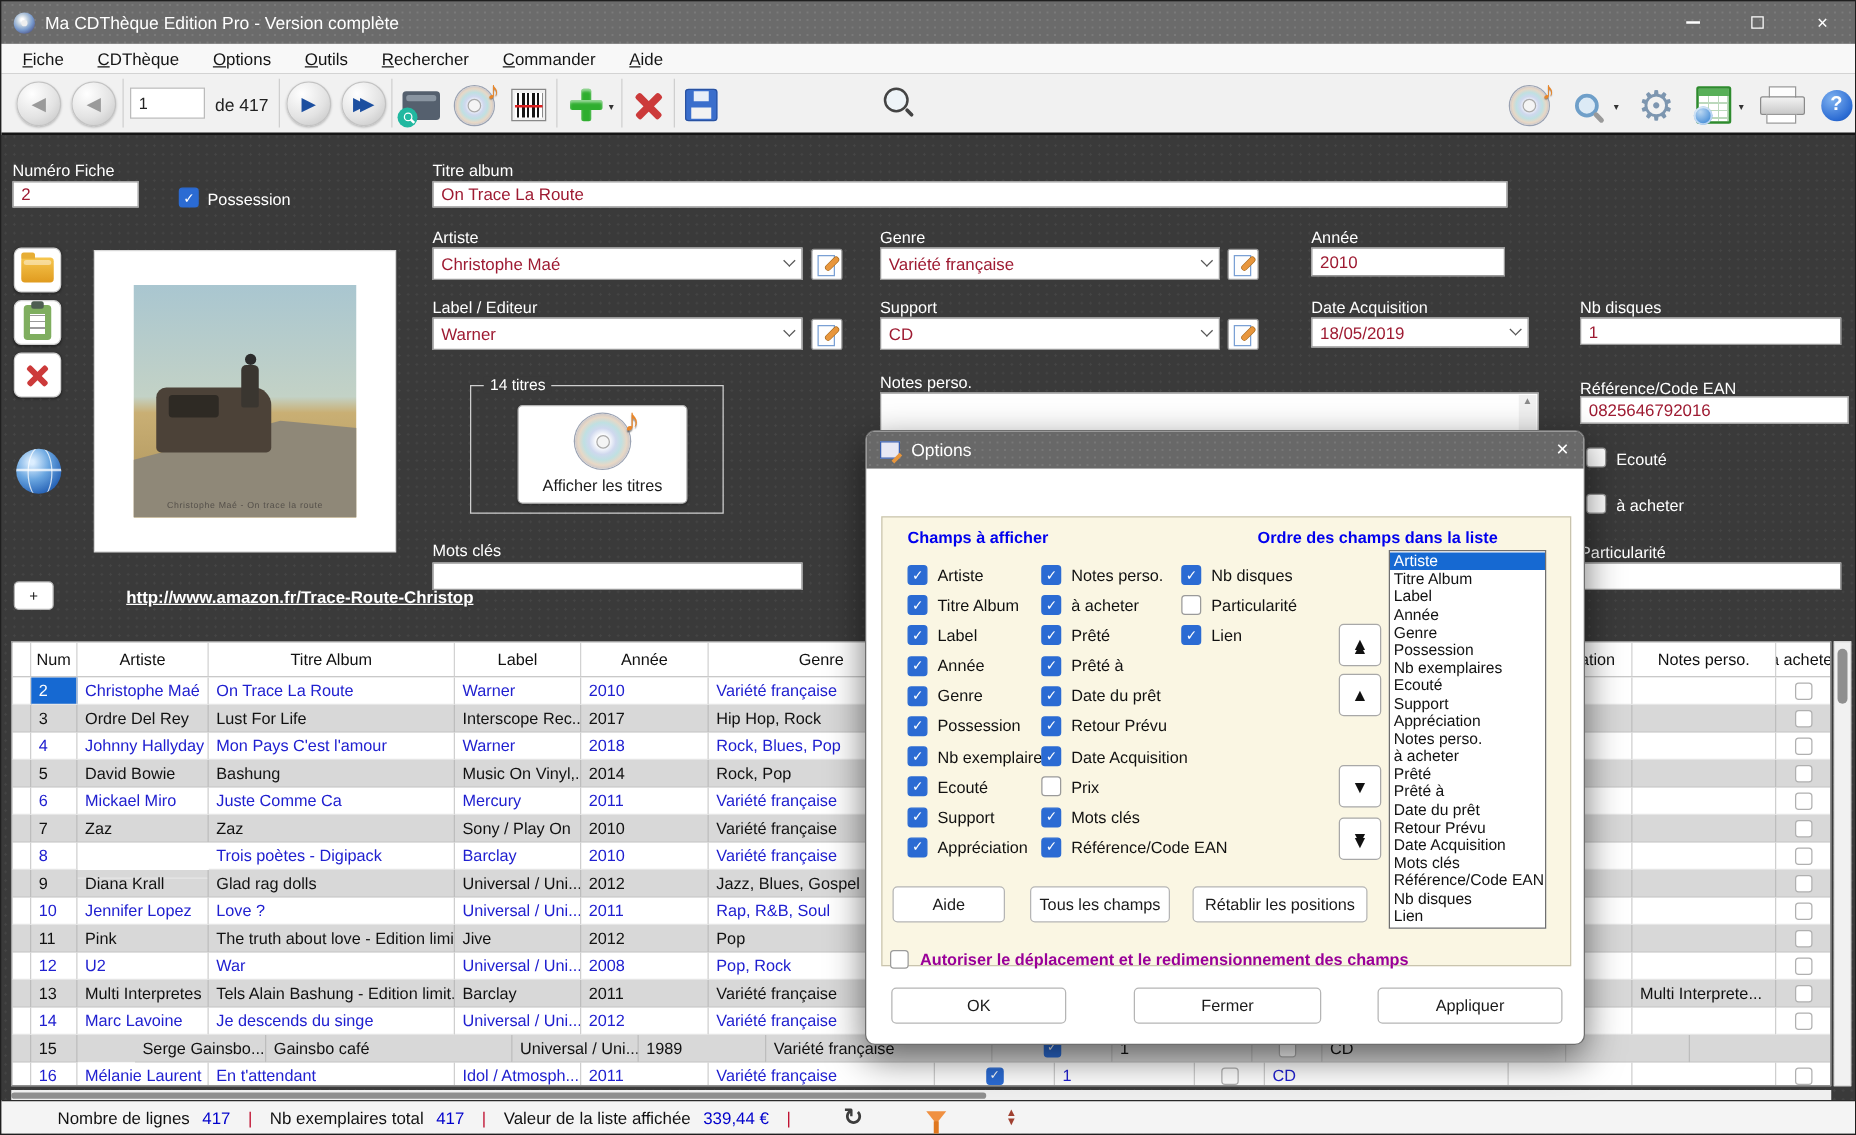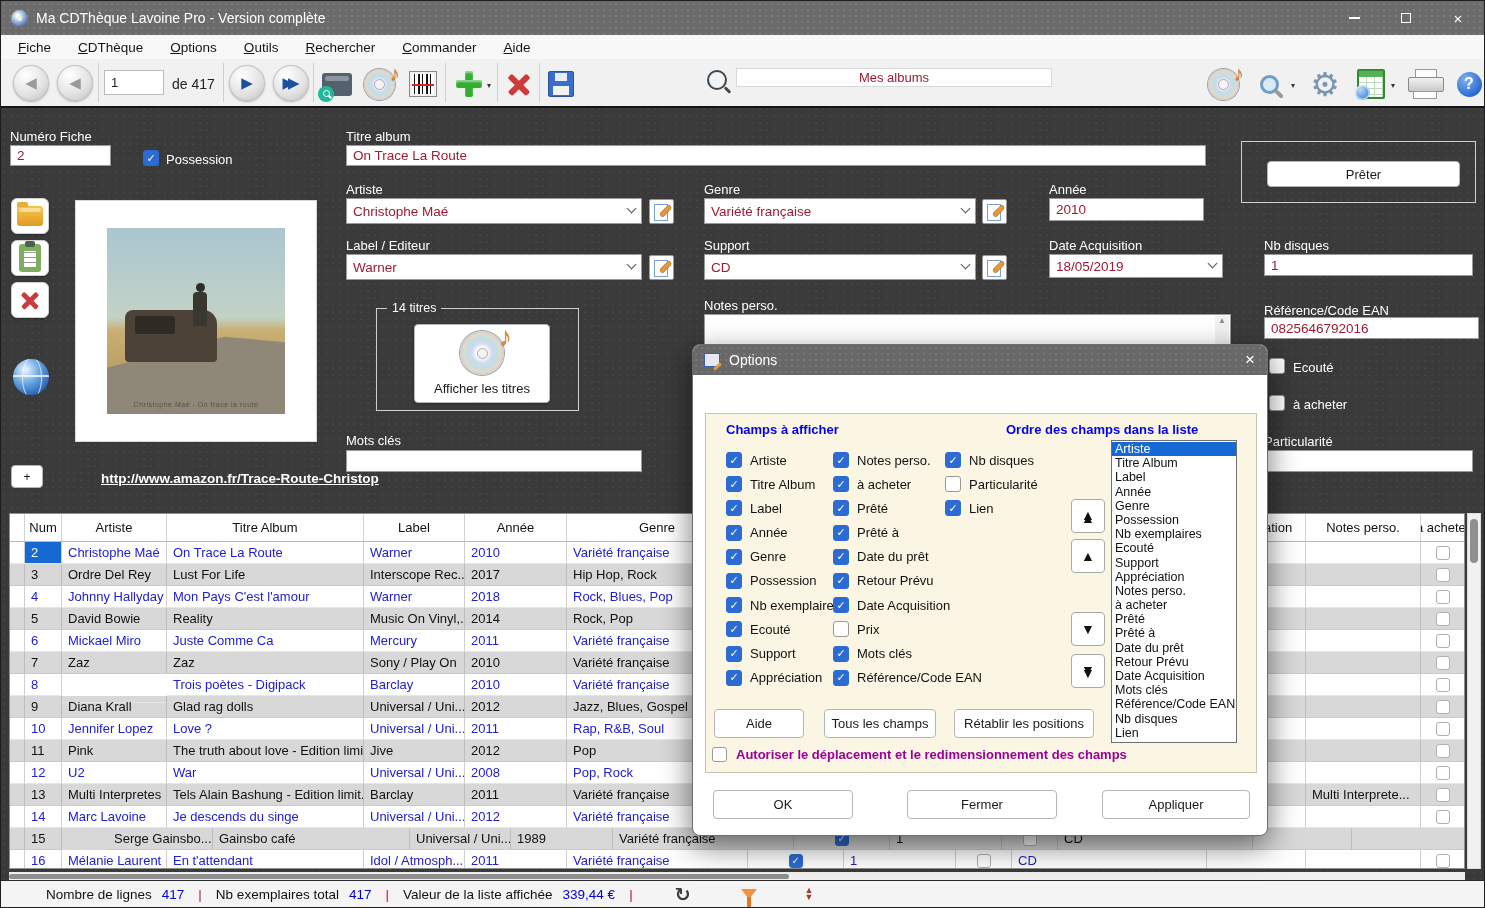--- a/index.html
+++ b/index.html
@@ -181,32 +181,32 @@
   .bluehead{position:absolute;color:#0000ee;font-weight:bold;font-size:13px;}
   .fcol{position:absolute;display:flex;flex-direction:column;gap:8.2px;}
   .frow{display:flex;align-items:center;gap:8px;font-size:13px;color:#111;height:16px;}
   .arrowbtn{position:absolute;left:365px;width:34px;height:34px;background:#fff;border:1px solid #a8a8a8;border-radius:4px;
     display:flex;flex-direction:column;align-items:center;justify-content:center;color:#111;font-size:14px;line-height:10px;}
   .listbox{position:absolute;left:405px;top:26px;width:126px;height:303px;background:#fff;border:1px solid #707070;
     font-size:12.5px;color:#111;overflow:hidden;padding-top:1px;}
   .li{padding:0 3px;height:14.2px;line-height:14.2px;white-space:nowrap;}
   .li.sel{background:#1669d2;color:#fff;}
   .pbtn{position:absolute;height:29px;}
-  .purplechk{position:absolute;left:6px;top:333px;display:flex;align-items:flex-end;gap:9px;}
+  .purplechk{position:absolute;left:6px;top:346px;display:flex;align-items:flex-end;gap:9px;}
   .purplechk .txt{color:#990099;font-weight:bold;font-size:13px;}
   .dlg-bottom .pbtn{top:445px;}
 </style>
 </head>
 <body>
 
 <div id="win">
 
   <div class="titlebar">
     <div class="appicon"></div>
-    <span>Ma CDThèque Lavoine Pro - Version complète</span>
+    <span>Ma CDThèque Edition Pro - Version complète</span>
     <div class="wbtns">
       <div class="wbtn">
           <span class="bar"></span>
         </div>
       <div class="wbtn">
           <span class="sq"></span>
         </div>
       <div class="wbtn">×</div>
     </div>
   </div>
@@ -257,21 +257,20 @@
     <div class="tico" style="left:500px">
       <div class="i-x"></div>
     </div>
     <div class="tsep" style="left:538px"></div>
     <div class="tico" style="left:542px">
       <div class="i-save"></div>
     </div>
     <div class="tico" style="left:698px;top:4px">
       <div class="i-mag2"></div>
     </div>
-    <div class="searchbox">Mes albums</div>
     <div class="tico" style="left:1204px">
       <div class="i-cd">
           <span class="note">♪</span>
         </div>
     </div>
     <div class="tico" style="left:1250px">
       <div class="i-magblue"></div>
     </div>
     <span class="caret" style="position:absolute;left:1290px;top:22px">▾</span>
     <div class="tico" style="left:1306px">
@@ -340,23 +339,20 @@
   <div class="field" style="left:1263px;top:253px;width:209px;height:22px">1</div>
 
   <div class="lbl" style="left:703px;top:297px">Notes perso.</div>
   <div class="field" style="left:703px;top:313px;width:527px;height:36px">
     <div class="notes-scroll">▲</div>
   </div>
 
   <div class="lbl" style="left:1263px;top:302px">Référence/Code EAN</div>
   <div class="field" style="left:1263px;top:316px;width:215px;height:22px">0825646792016</div>
 
-  <div class="gframe" style="left:1240px;top:140px;width:235px;height:62px">
-    <div class="btn" style="position:absolute;left:25px;top:19px;width:193px;height:26px">Prêter</div>
-  </div>
 
   <div class="cb" style="position:absolute;left:1268px;top:357px"></div>
   <div class="lbl" style="left:1292px;top:359px">Ecouté</div>
   <div class="cb" style="position:absolute;left:1268px;top:394px"></div>
   <div class="lbl" style="left:1292px;top:396px">à acheter</div>
   <div class="lbl" style="left:1263px;top:433px">Particularité</div>
   <div class="field" style="left:1263px;top:449px;width:209px;height:22px"></div>
 
   <div class="sidebtn" style="top:197px">
       <div class="i-folder"></div>
@@ -467,21 +463,21 @@
           <div class="td" style="width: 99px;"></div>
           <div class="td" style="width: 115px;"></div>
           <div class="td a-end" style="width: 45px;">
             <span class="cb"></span>
           </div>
         </div>
         <div class="tr alt">
           <div class="td" style="width: 15px;"></div>
           <div class="td" style="width: 37px;">5</div>
           <div class="td" style="width: 105px;">David Bowie</div>
-          <div class="td" style="width: 197px;">Reality</div>
+          <div class="td" style="width: 197px;">Bashung</div>
           <div class="td" style="width: 101px;">Music On Vinyl,...</div>
           <div class="td" style="width: 102px;">2014</div>
           <div class="td" style="width: 181px;">Rock, Pop</div>
           <div class="td" style="width: 96px;"></div>
           <div class="td" style="width: 112px;"></div>
           <div class="td" style="width: 56px;"></div>
           <div class="td" style="width: 195px;"></div>
           <div class="td" style="width: 99px;"></div>
           <div class="td" style="width: 115px;"></div>
           <div class="td a-end" style="width: 45px;">

